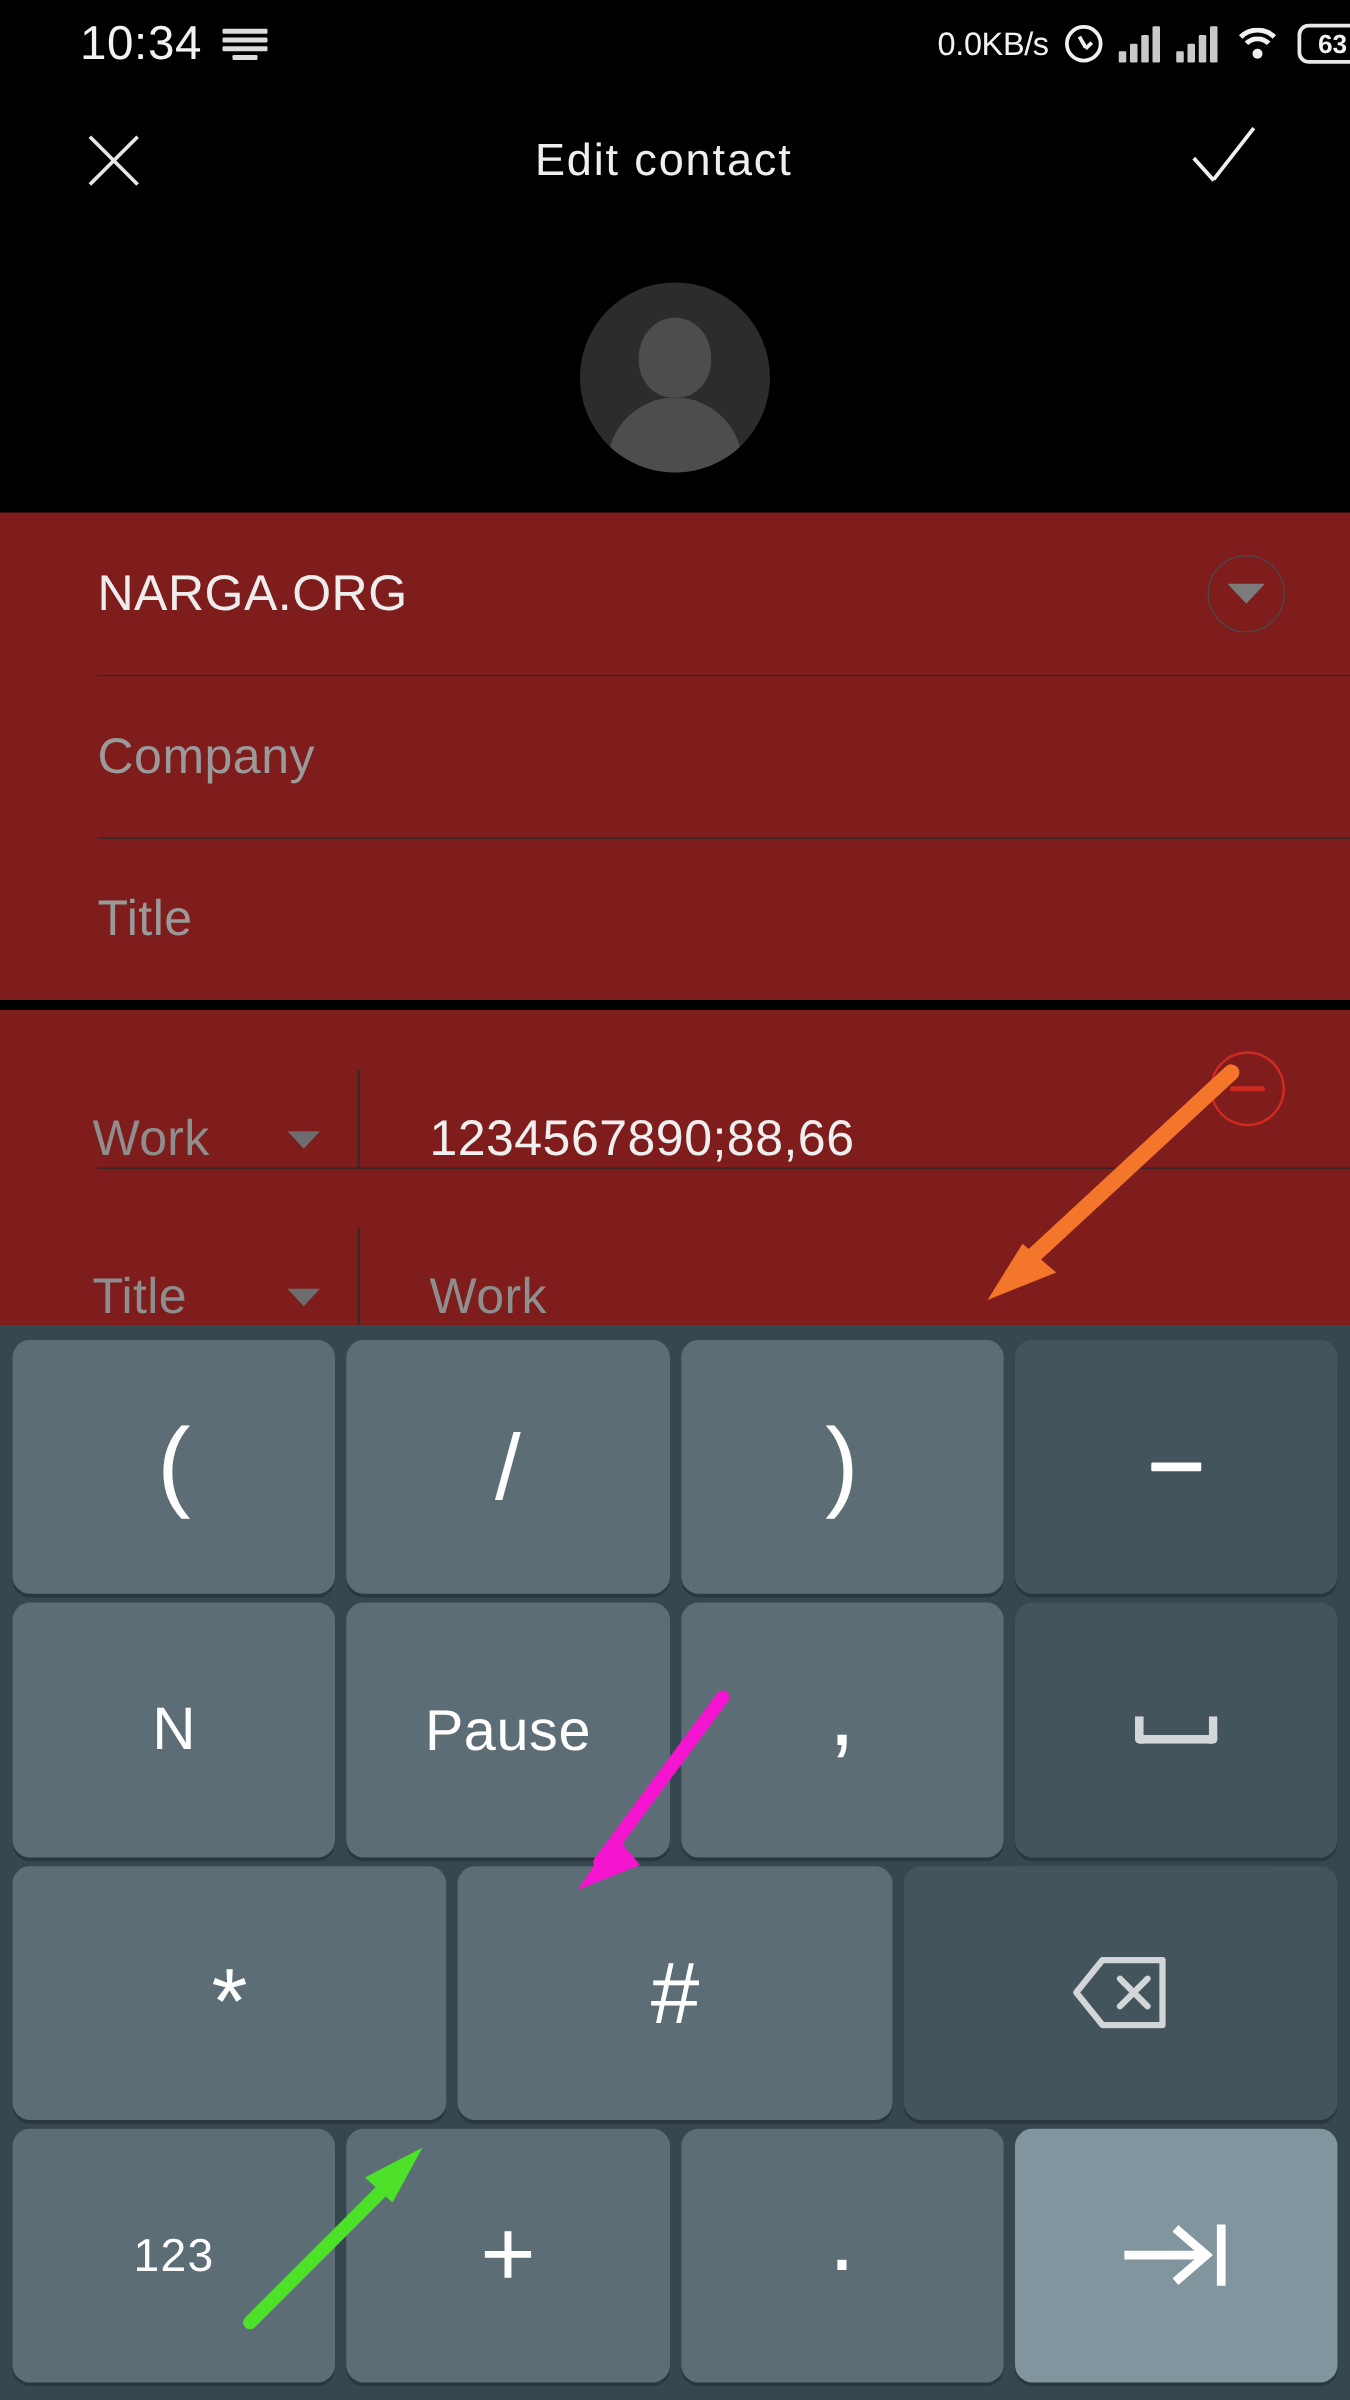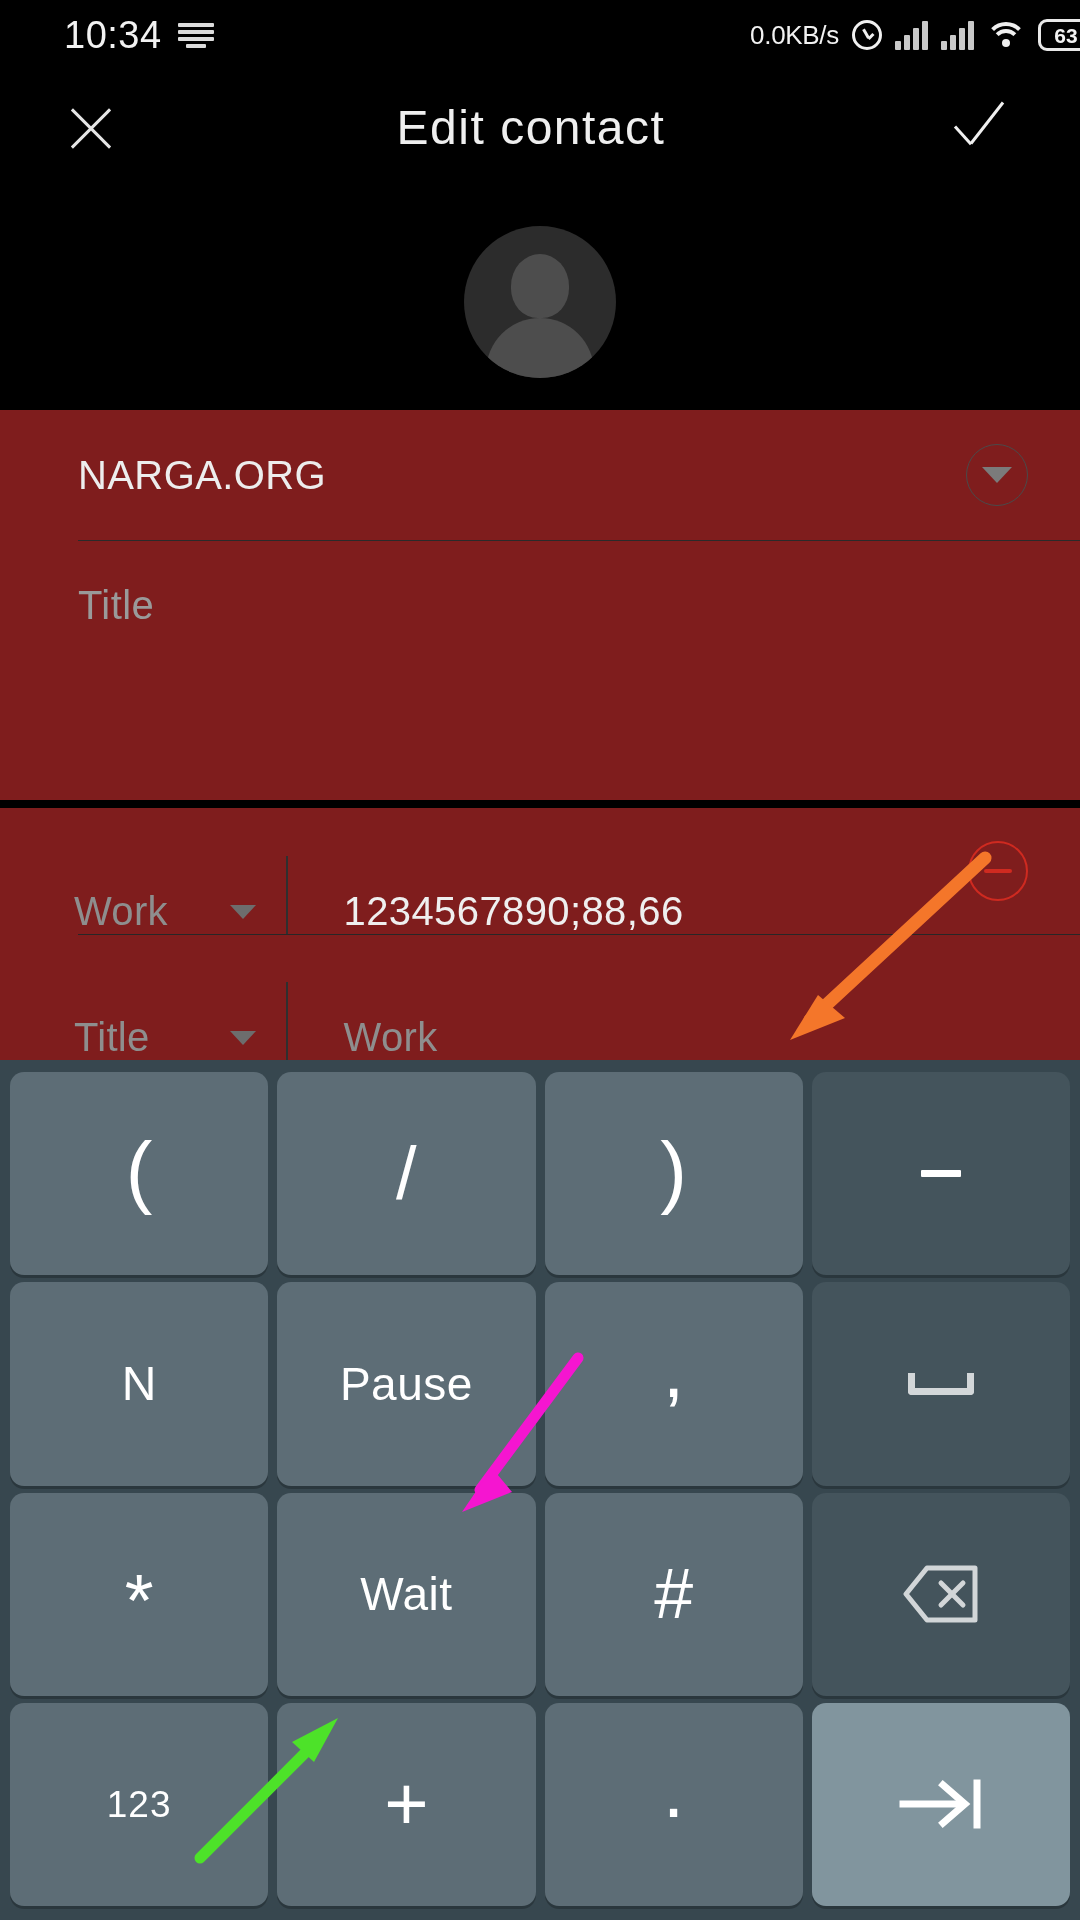--- a/index.html
+++ b/index.html
@@ -172,21 +172,21 @@
     left: 4px; top: 30px;
     width: 54px; height: 3px;
     background: #e6e6e6;
   }
   .ab-close::before { transform: rotate(45deg); }
   .ab-close::after  { transform: rotate(-45deg); }
   .ab-title {
     flex: 1;
     text-align: center;
     color: #efefef;
-    font-size: 48px;
+    font-size: 36px;
     letter-spacing: 1.5px;
     margin-left: -10px;
   }
   .ab-check {
     width: 70px; height: 62px;
     position: relative;
     cursor: pointer;
   }
   .ab-check::before {
     content: "";
@@ -507,20 +507,23 @@
 </div>
 
 <div class="form-block block-name">
   <div class="field-row">
     <div class="field-text filled">NARGA.ORG</div>
     <div class="expand-btn">
       <div class="tri"></div>
     </div>
   </div>
   <div class="field-row">
+    <div class="field-text placeholder">Company</div>
+  </div>
+  <div class="field-row">
     <div class="field-text placeholder">Title</div>
   </div>
 </div>
 
 <div class="section-gap" style="top:800px; height:8px;"></div>
 
 <div class="form-block block-phone">
   <div class="phone-row">
     <div class="ph-type">
       <span class="ph-type-label">Work</span>
@@ -567,23 +570,20 @@
       <div class="key">
         <span class="key-label comma">,</span>
       </div>
       <div class="key fn">
         <div class="glyph-space"></div>
       </div>
     </div>
     <div class="kb-row">
       <div class="key">
         <span class="key-label star">*</span>
-      </div>
-      <div class="key">
-        <span class="key-label word">Wait</span>
       </div>
       <div class="key">
         <span class="key-label hash">#</span>
       </div>
       <div class="key fn">
         <div class="glyph-bksp">
           <svg width="76" height="58" viewBox="0 0 76 58">
             <path d="M24 3 L72 3 L72 55 L24 55 L3 29 Z" fill="none" stroke="#d2d6d8" stroke-width="5" stroke-linejoin="round"></path>
             <line x1="38" y1="18" x2="60" y2="40" stroke="#d2d6d8" stroke-width="5" stroke-linecap="round"></line>
             <line x1="60" y1="18" x2="38" y2="40" stroke="#d2d6d8" stroke-width="5" stroke-linecap="round"></line>

